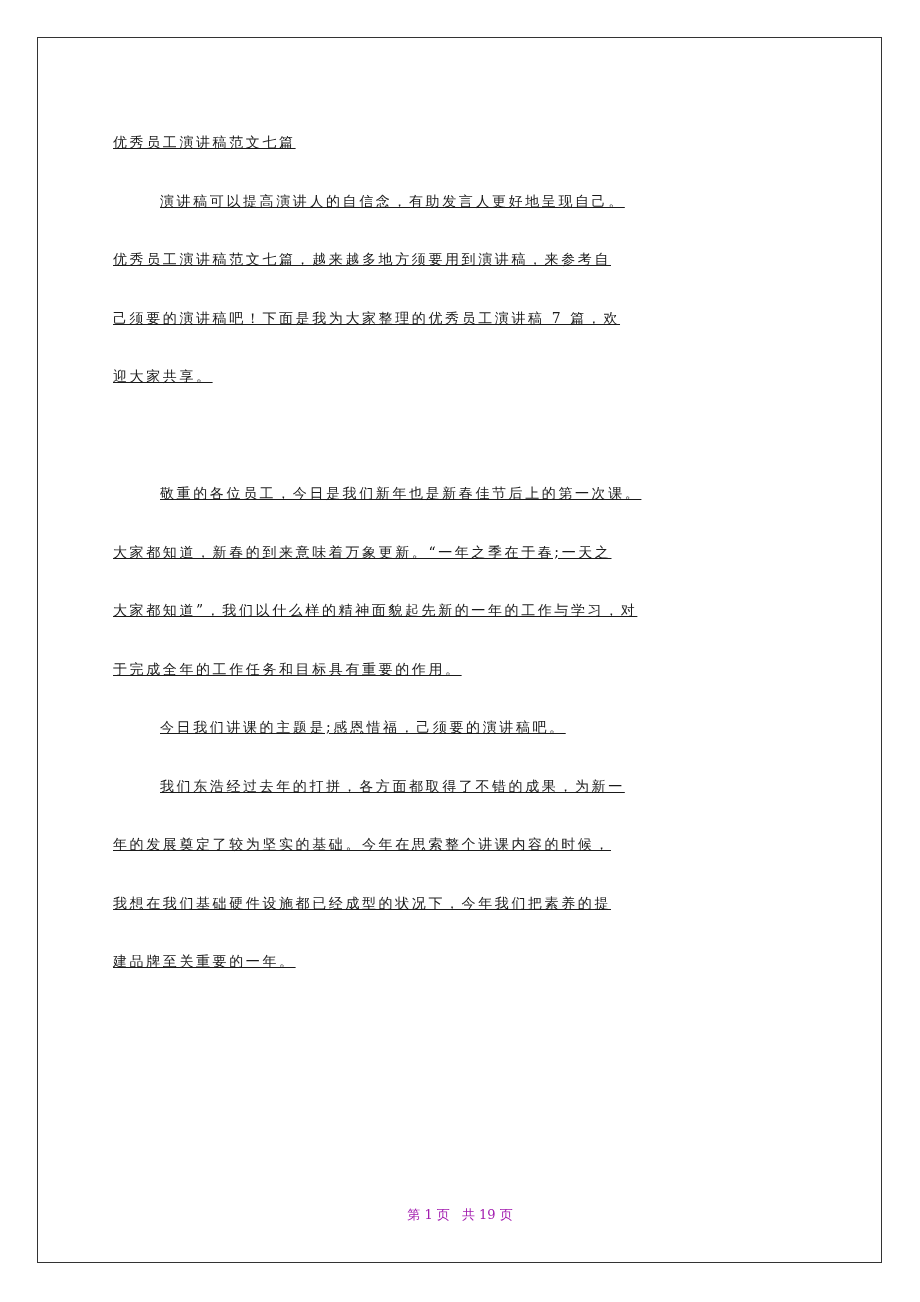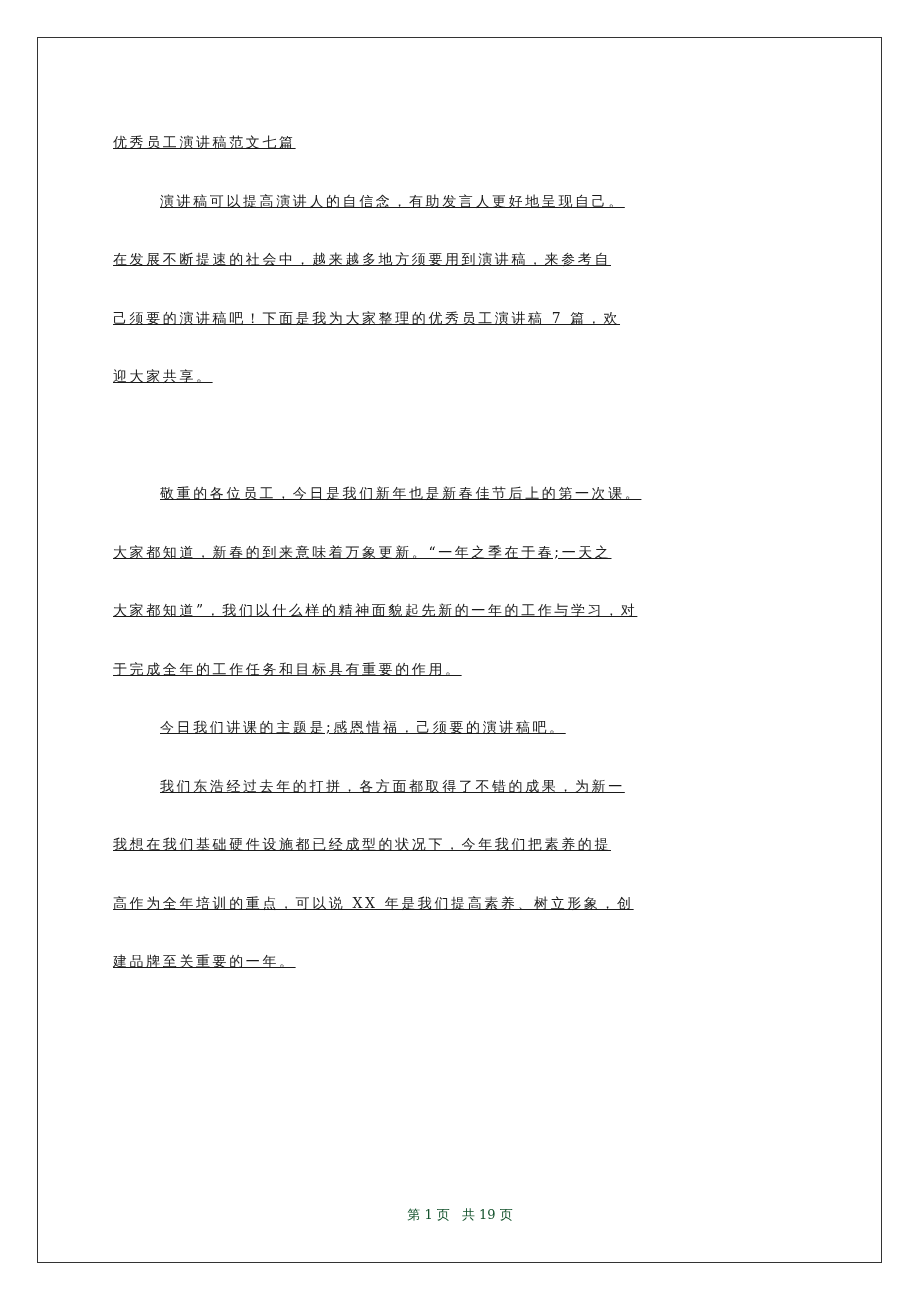--- a/index.html
+++ b/index.html
@@ -44,49 +44,49 @@
     .gap {
       height: 58.5px;
     }
     .footer {
       position: absolute;
       left: 0;
       width: 920px;
       top: 1206px;
       text-align: center;
       font-size: 13px;
-      color: #14532d;
+      color: #a21caf;
     }
     .footer span { margin: 0 4px; }
   </style>
 </head>
 <body>
 
 <div class="page-border"></div>
 
 <div class="content">
   <div class="line">优秀员工演讲稿范文七篇</div>
 
   <div class="line indent">演讲稿可以提高演讲人的自信念，有助发言人更好地呈现自己。</div>
-  <div class="line">在发展不断提速的社会中，越来越多地方须要用到演讲稿，来参考自</div>
+  <div class="line">优秀员工演讲稿范文七篇，越来越多地方须要用到演讲稿，来参考自</div>
   <div class="line">己须要的演讲稿吧！下面是我为大家整理的优秀员工演讲稿 7 篇，欢</div>
   <div class="line">迎大家共享。</div>
 
   <div class="gap"></div>
 
 
   <div class="line indent">敬重的各位员工，今日是我们新年也是新春佳节后上的第一次课。</div>
   <div class="line">大家都知道，新春的到来意味着万象更新。“一年之季在于春;一天之</div>
   <div class="line">大家都知道”，我们以什么样的精神面貌起先新的一年的工作与学习，对</div>
   <div class="line">于完成全年的工作任务和目标具有重要的作用。</div>
 
   <div class="line indent">今日我们讲课的主题是;感恩惜福，己须要的演讲稿吧。</div>
 
   <div class="line indent">我们东浩经过去年的打拼，各方面都取得了不错的成果，为新一</div>
+  <div class="line">年的发展奠定了较为坚实的基础。今年在思索整个讲课内容的时候，</div>
   <div class="line">我想在我们基础硬件设施都已经成型的状况下，今年我们把素养的提</div>
-  <div class="line">高作为全年培训的重点，可以说 XX 年是我们提高素养、树立形象，创</div>
   <div class="line">建品牌至关重要的一年。</div>
 </div>
 
 <div class="footer">
   <span>第 1 页</span>
   <span>共 19 页</span>
 </div>
 
 </body></html>

